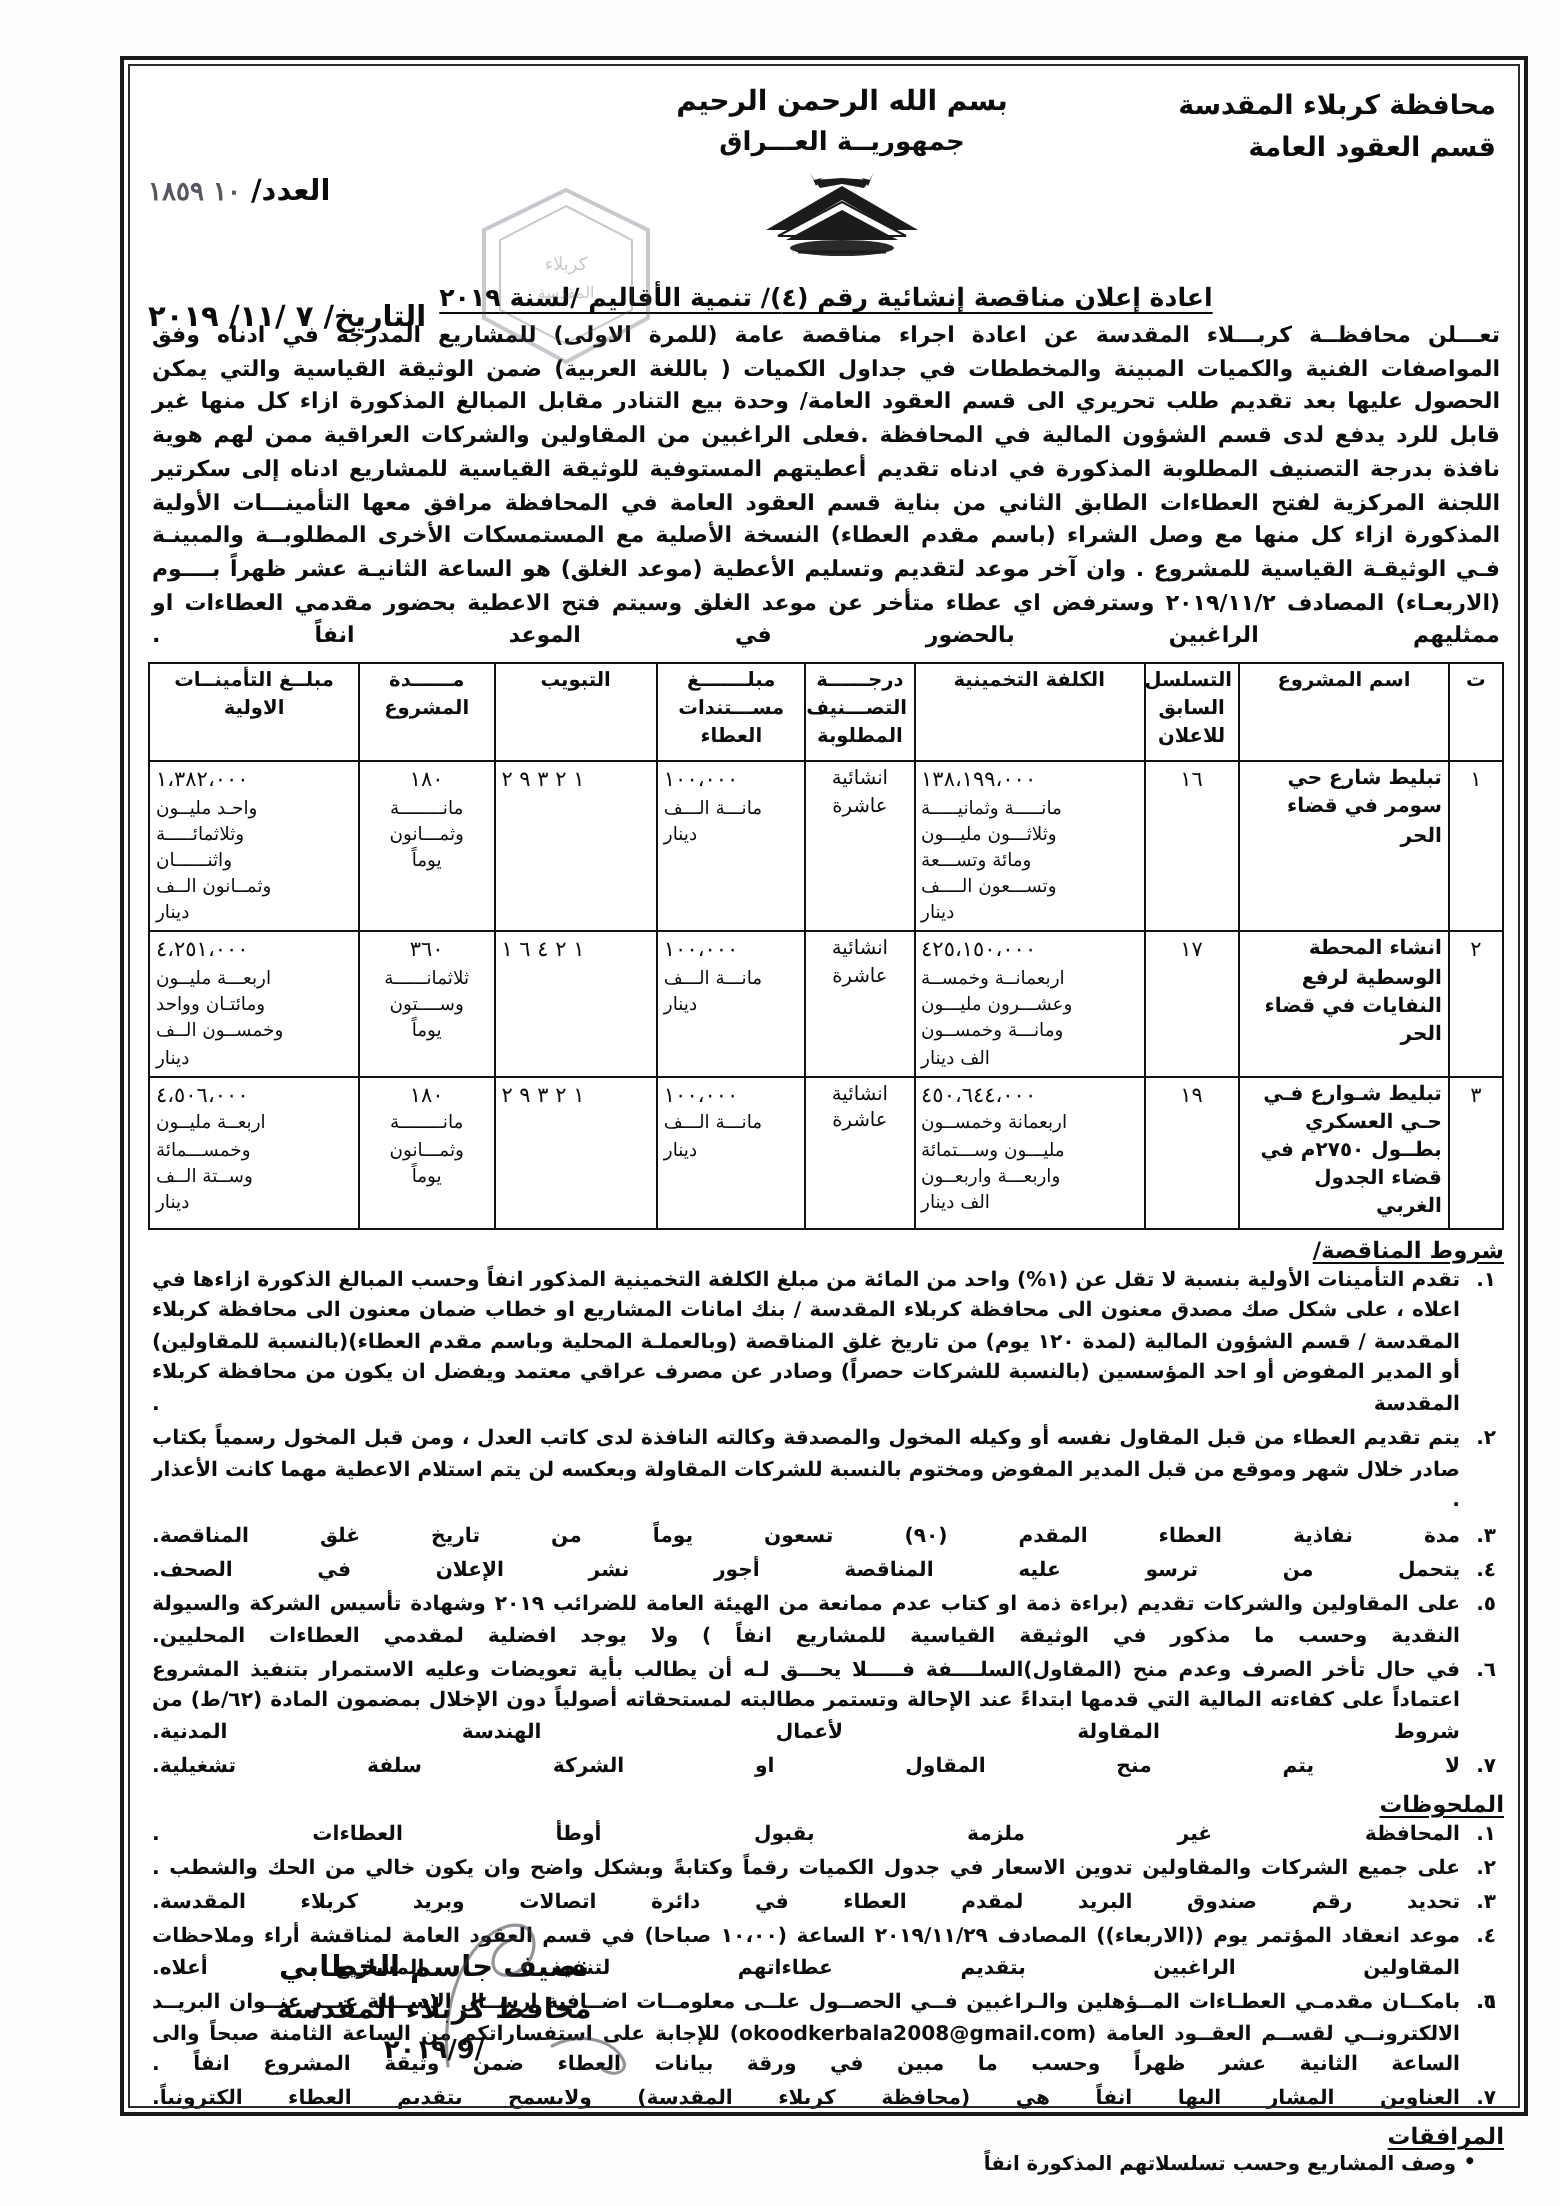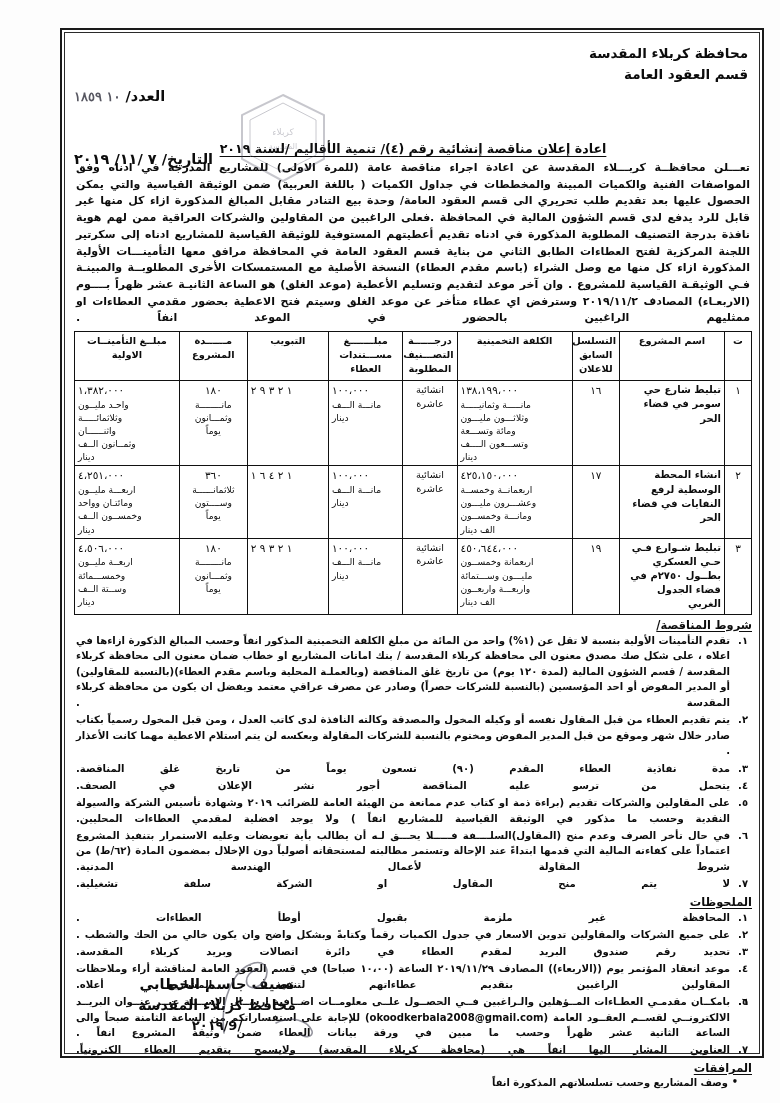--- a/index.html
+++ b/index.html
@@ -279,20 +279,36 @@
   <div class="sheet-frame">
     <div class="sheet-inner">
 
       <div class="hdr">
 
         <div class="hdr-col hdr-right">
           <div>محافظة كربلاء المقدسة</div>
           <div>قسم العقود العامة</div>
         </div>
 
+        <div class="hdr-col hdr-center">
+          <div class="basmala">بسم الله الرحمن الرحيم</div>
+          <div class="republic">جمهوريــة العـــراق</div>
+          <div class="emblem">
+            <svg width="92" height="44" viewBox="0 0 92 44" aria-hidden="true">
+              <path d="M46 4 L60 5 L57 9 L46 7 L35 9 L32 5 Z" fill="#1b1b1b"></path>
+              <path d="M46 8 L84 30 L72 30 L46 15 L20 30 L8 30 Z" fill="#1b1b1b"></path>
+              <path d="M46 16 L78 33 L66 33 L46 22 L26 33 L14 33 Z" fill="#ffffff" stroke="#1b1b1b" stroke-width="1"></path>
+              <path d="M46 20 L74 35 L18 35 Z" fill="#1b1b1b"></path>
+              <ellipse cx="46" cy="39" rx="26" ry="4" fill="#2a2a2a"></ellipse>
+              <path d="M24 41 h44" stroke="#1b1b1b" stroke-width="1.4"></path>
+              <path d="M30 1 l2 4 l4 -1 l-3 4" fill="#1b1b1b"></path>
+              <path d="M62 1 l-2 4 l-4 -1 l3 4" fill="#1b1b1b"></path>
+            </svg>
+          </div>
+        </div>
 
         <div class="hdr-col hdr-left">
           <div class="line">
             <span class="lbl">العدد/</span>
             <span class="hand">١٠ ١٨٥٩</span>
           </div>
           <div class="line">
             <span class="lbl">التاريخ/</span>
             <span>٧ /١١/ ٢٠١٩</span>
           </div>

